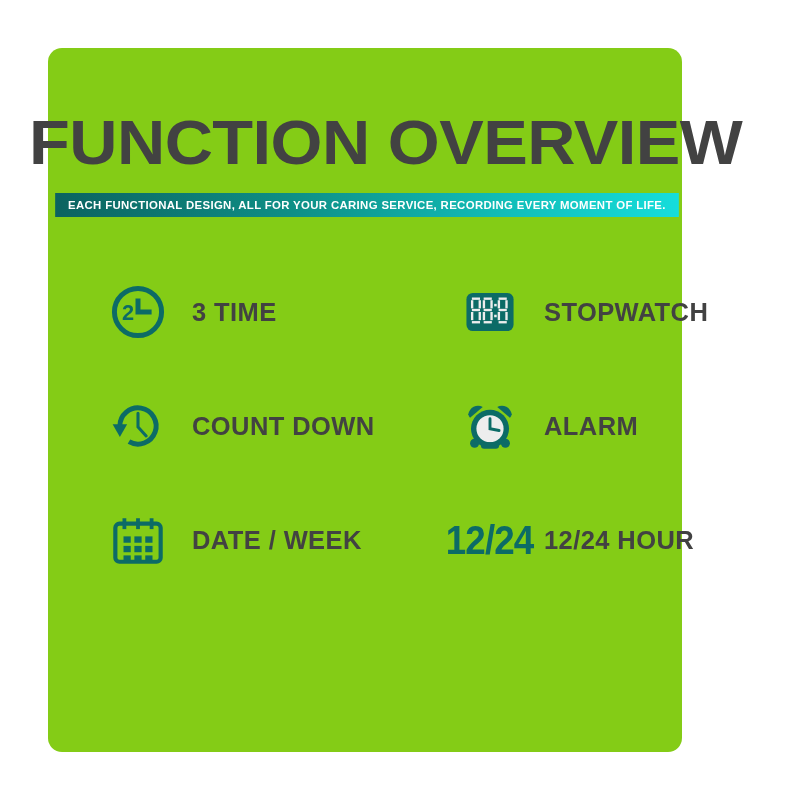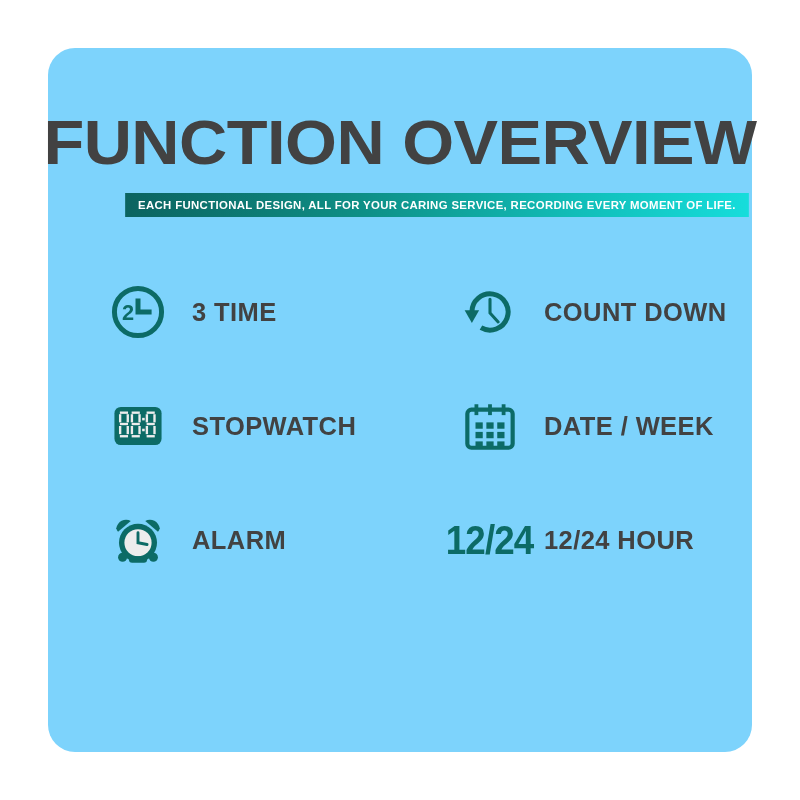--- a/index.html
+++ b/index.html
@@ -12,24 +12,24 @@
     height: 800px;
     background: #FFFFFF;
     font-family: "Liberation Sans", sans-serif;
     overflow: hidden;
   }
 
   .poster {
     position: absolute;
     left: 48px;
     top: 48px;
-    width: 704px;
+    width: 634px;
     height: 704px;
-    background: #7dd3fc;
-    border-radius: 27px;
+    background: #84cc16;
+    border-radius: 14px;
     box-sizing: border-box;
   }
 
   
   .header {
     position: absolute;
     left: 0;
     top: 0;
     width: 100%;
     text-align: center;
@@ -132,31 +132,20 @@
           <path d="M32 17 L32 32 L47 32" fill="none" stroke="#0C6B66" stroke-width="5.5" stroke-linecap="butt"></path>
           <text x="21" y="41" font-family="Liberation Sans Narrow, Liberation Sans, sans-serif" font-size="24" font-weight="bold" fill="#0C6B66" text-anchor="middle">2</text>
         </svg>
       </span>
       <span class="label">3 TIME</span>
     </div>
 
     <div class="feature">
       <span class="icon">
         <svg viewBox="0 0 64 64" width="58" height="58">
-          <path d="M12 32 A20 20 0 1 1 22 49.3" fill="none" stroke="#0C6B66" stroke-width="5.5" stroke-linecap="butt"></path>
-          <polygon points="4,30 20,30 12,44" fill="#0C6B66"></polygon>
-          <path d="M32 18 L32 33 L41 43" fill="none" stroke="#0C6B66" stroke-width="3.4" stroke-linecap="round"></path>
-        </svg>
-      </span>
-      <span class="label">COUNT DOWN</span>
-    </div>
-
-    <div class="feature">
-      <span class="icon">
-        <svg viewBox="0 0 64 64" width="58" height="58">
           <rect x="6" y="11" width="52" height="42" rx="7" fill="#0C6B66"></rect>
           <g fill="#EDEDED">
 
             <rect x="12" y="16" width="9" height="2.6"></rect>
               <rect x="11" y="19" width="2.6" height="9"></rect>
             <rect x="19.4" y="19" width="2.6" height="9"></rect>
               <rect x="12" y="28.5" width="9" height="2.6"></rect>
             <rect x="11" y="32" width="2.6" height="9"></rect>
               <rect x="19.4" y="32" width="2.6" height="9"></rect>
             <rect x="12" y="42" width="9" height="2.6"></rect>
@@ -176,20 +165,47 @@
               <rect x="40.5" y="19" width="2.6" height="9"></rect>
             <rect x="48.9" y="19" width="2.6" height="9"></rect>
               <rect x="41.5" y="28.5" width="9" height="2.6"></rect>
             <rect x="40.5" y="32" width="2.6" height="9"></rect>
               <rect x="48.9" y="32" width="2.6" height="9"></rect>
             <rect x="41.5" y="42" width="9" height="2.6"></rect>
           </g>
         </svg>
       </span>
       <span class="label">STOPWATCH</span>
+    </div>
+
+    <div class="feature">
+      <span class="icon">
+        <svg viewBox="0 0 64 64" width="58" height="58">
+          <path d="M12 32 A20 20 0 1 1 22 49.3" fill="none" stroke="#0C6B66" stroke-width="5.5" stroke-linecap="butt"></path>
+          <polygon points="4,30 20,30 12,44" fill="#0C6B66"></polygon>
+          <path d="M32 18 L32 33 L41 43" fill="none" stroke="#0C6B66" stroke-width="3.4" stroke-linecap="round"></path>
+        </svg>
+      </span>
+      <span class="label">COUNT DOWN</span>
+    </div>
+
+    <div class="feature">
+      <span class="icon">
+        <svg viewBox="0 0 64 64" width="58" height="58">
+          <path d="M8 19 A11 11 0 0 1 24 11 L10 23 A11 11 0 0 1 8 19 Z" fill="#0C6B66"></path>
+          <path d="M56 19 A11 11 0 0 0 40 11 L54 23 A11 11 0 0 0 56 19 Z" fill="#0C6B66"></path>
+          <circle cx="32" cy="35" r="21" fill="#0C6B66"></circle>
+          <circle cx="32" cy="35" r="15" fill="#EDEDED"></circle>
+          <path d="M32 24 L32 35 L42 37" fill="none" stroke="#0C6B66" stroke-width="3.2" stroke-linecap="round"></path>
+          <rect x="22" y="50" width="20" height="7" rx="3.5" fill="#0C6B66"></rect>
+          <circle cx="15" cy="51" r="5" fill="#0C6B66"></circle>
+          <circle cx="49" cy="51" r="5" fill="#0C6B66"></circle>
+        </svg>
+      </span>
+      <span class="label">ALARM</span>
     </div>
 
     <div class="feature">
       <span class="icon">
         <svg viewBox="0 0 64 64" width="58" height="58">
           <rect x="7" y="14" width="50" height="42" rx="4.5" fill="none" stroke="#0C6B66" stroke-width="4.6"></rect>
           <line x1="17" y1="8" x2="17" y2="20" stroke="#0C6B66" stroke-width="4.2"></line>
           <line x1="32" y1="8" x2="32" y2="20" stroke="#0C6B66" stroke-width="4.2"></line>
           <line x1="47" y1="8" x2="47" y2="20" stroke="#0C6B66" stroke-width="4.2"></line>
           <g fill="#0C6B66">
@@ -201,36 +217,20 @@
               <rect x="40" y="38.5" width="8" height="7"></rect>
             <rect x="16" y="49" width="8" height="5.5"></rect>
               <rect x="28" y="49" width="8" height="5.5"></rect>
               <rect x="40" y="49" width="8" height="5.5"></rect>
           </g>
         </svg>
       </span>
       <span class="label">DATE / WEEK</span>
     </div>
 
-    <div class="feature">
-      <span class="icon">
-        <svg viewBox="0 0 64 64" width="58" height="58">
-          <path d="M8 19 A11 11 0 0 1 24 11 L10 23 A11 11 0 0 1 8 19 Z" fill="#0C6B66"></path>
-          <path d="M56 19 A11 11 0 0 0 40 11 L54 23 A11 11 0 0 0 56 19 Z" fill="#0C6B66"></path>
-          <circle cx="32" cy="35" r="21" fill="#0C6B66"></circle>
-          <circle cx="32" cy="35" r="15" fill="#EDEDED"></circle>
-          <path d="M32 24 L32 35 L42 37" fill="none" stroke="#0C6B66" stroke-width="3.2" stroke-linecap="round"></path>
-          <rect x="22" y="50" width="20" height="7" rx="3.5" fill="#0C6B66"></rect>
-          <circle cx="15" cy="51" r="5" fill="#0C6B66"></circle>
-          <circle cx="49" cy="51" r="5" fill="#0C6B66"></circle>
-        </svg>
-      </span>
-      <span class="label">ALARM</span>
-    </div>
-
 
 
     <div class="feature">
       <span class="icon">
         <span class="hourglyph">12/24</span>
       </span>
       <span class="label">12/24 HOUR</span>
     </div>
 
   </div>

